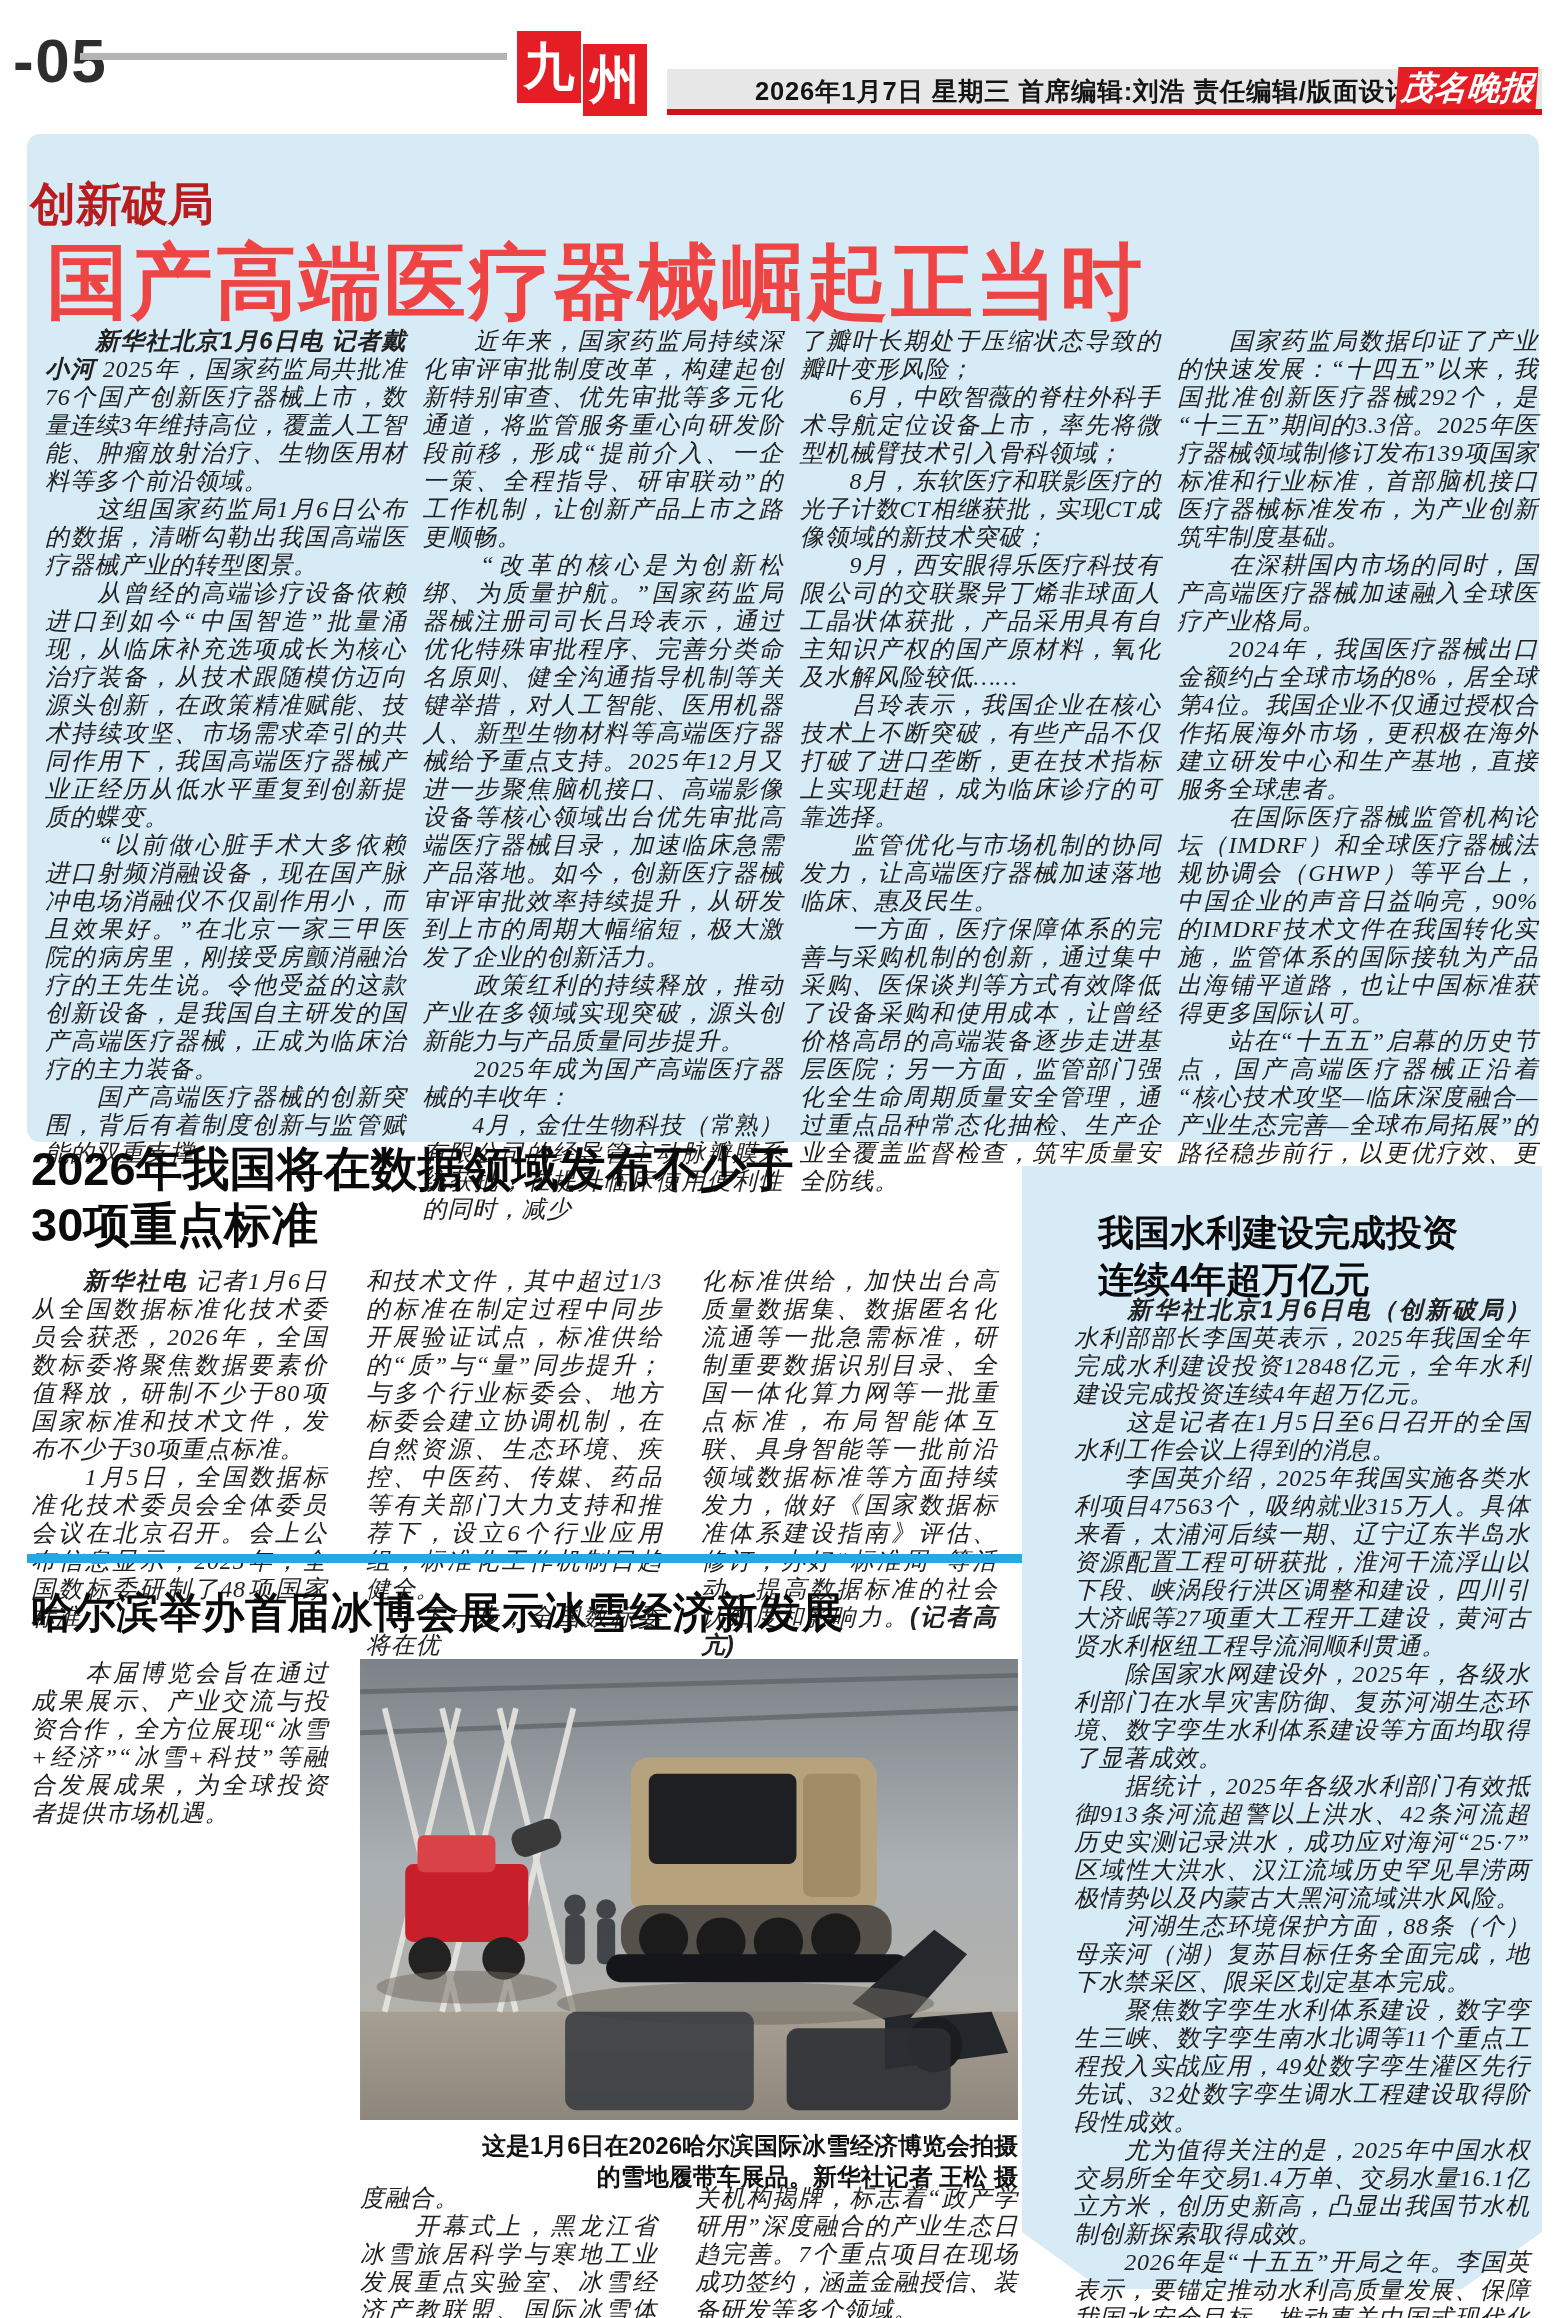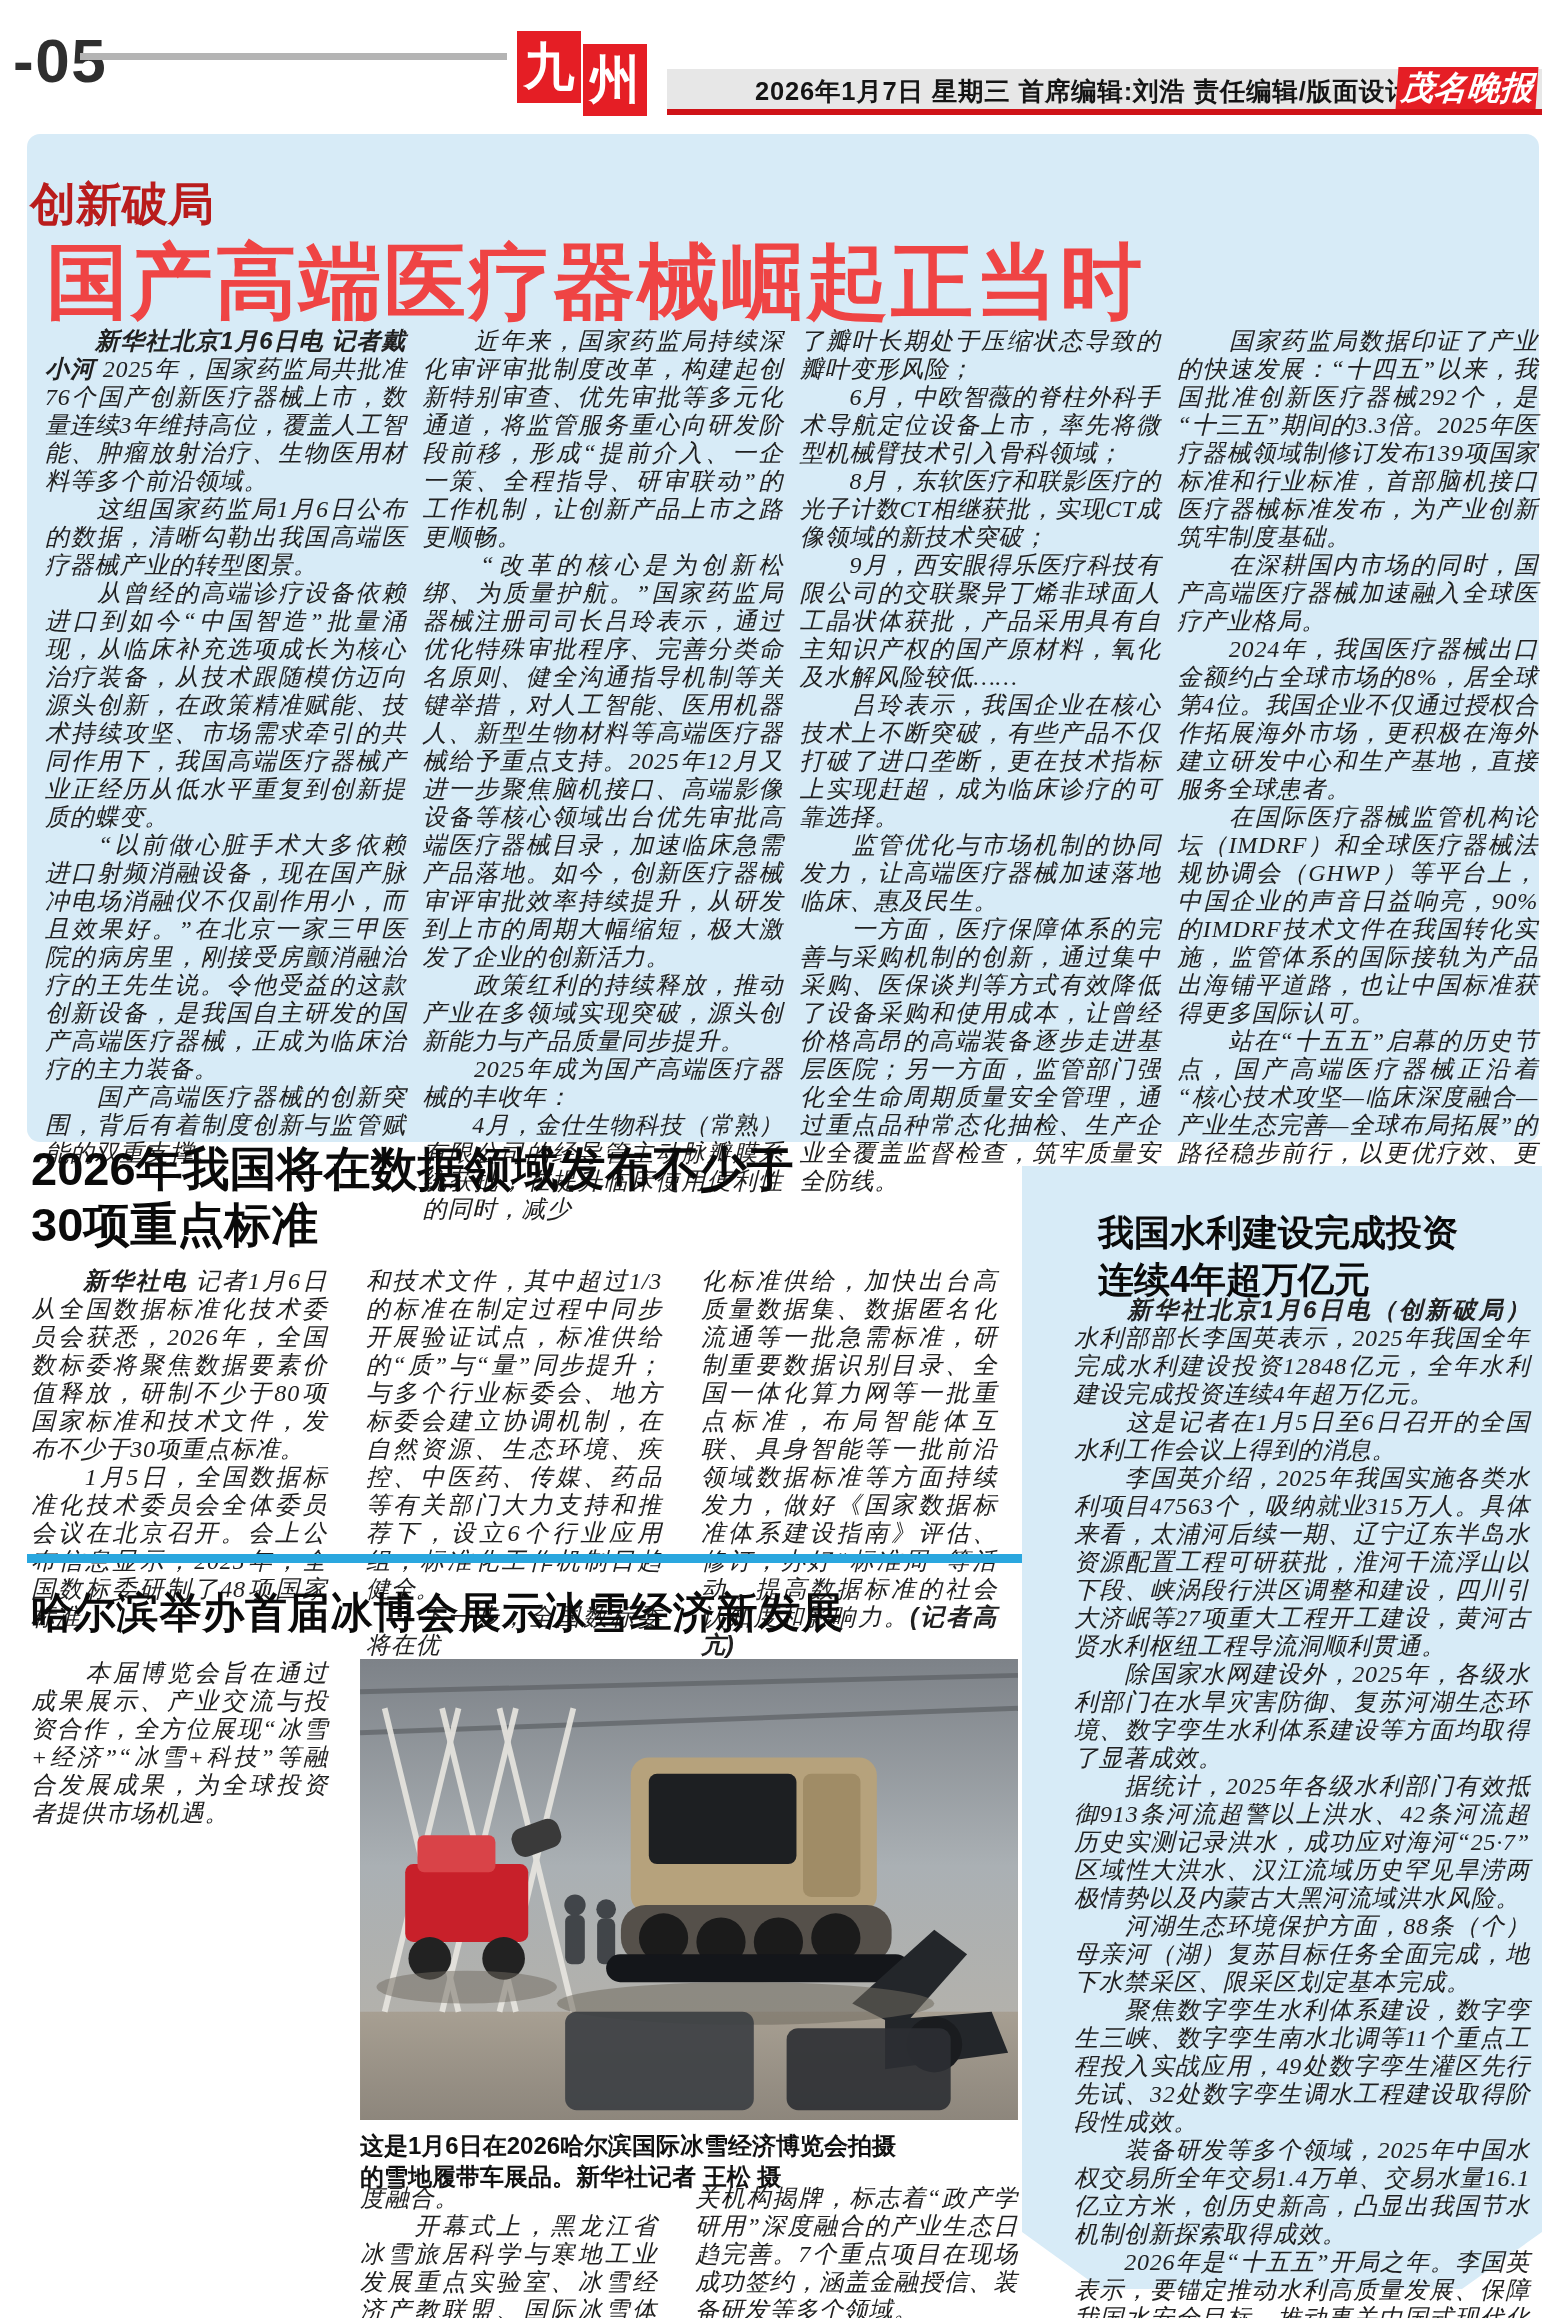--- a/index.html
+++ b/index.html
@@ -34,21 +34,21 @@
   .main-col{width:361px;}
   
   .std-title{left:31px;top:1141px;font:bold 47px "Liberation Sans",sans-serif;line-height:56px;color:#0a0a0a;}
   .std-cols{left:31px;top:1267px;display:flex;gap:39px;}
   .std-col{width:296px;}
   .divider{left:27px;top:1554px;width:995px;height:9px;background:#2aa7df;}
   
   .expo-title{left:31px;top:1585px;font:bold 42px "Liberation Sans",sans-serif;color:#0a0a0a;letter-spacing:0.8px;}
   .expo-col1{left:31px;top:1659px;width:297px;}
   .photo{left:360px;top:1659px;width:658px;height:461px;background:#9aa0a4;}
-  .caption{left:360px;top:2130px;width:658px;text-align:left;
+  .caption{left:360px;top:2130px;width:658px;text-align:right;
            font:bold 24px "Liberation Sans",sans-serif;line-height:31px;color:#111;}
   .expo-col2{left:360px;top:2184px;width:297px;}
   .expo-col3{left:695px;top:2184px;width:323px;}
   
   .water-title{left:1074px;top:1209px;font:bold 36px "Liberation Sans",sans-serif;line-height:47px;color:#0a0a0a;margin-left:24px;}
   .water-body{left:1074px;top:1296px;width:456px;}
 </style>
 </head>
 <body>
 
@@ -223,19 +223,19 @@
   </div>
   <div class="abs water-body bodytext">
     <p><b>　　新华社北京1月6日电（创新破局）</b><span> 水利部部长李国英表示，2025年我国全年完成水利建设投资12848亿元，全年水利建设完成投资连续4年超万亿元。</span></p>
     <div>
         <p>　　这是记者在1月5日至6日召开的全国水利工作会议上得到的消息。</p>
         <p>　　李国英介绍，2025年我国实施各类水利项目47563个，吸纳就业315万人。具体来看，太浦河后续一期、辽宁辽东半岛水资源配置工程可研获批，淮河干流浮山以下段、峡涡段行洪区调整和建设，四川引大济岷等27项重大工程开工建设，黄河古贤水利枢纽工程导流洞顺利贯通。</p>
         <p>　　除国家水网建设外，2025年，各级水利部门在水旱灾害防御、复苏河湖生态环境、数字孪生水利体系建设等方面均取得了显著成效。</p>
         <p>　　据统计，2025年各级水利部门有效抵御913条河流超警以上洪水、42条河流超历史实测记录洪水，成功应对海河“25·7”区域性大洪水、汉江流域历史罕见旱涝两极情势以及内蒙古大黑河流域洪水风险。</p>
         <p>　　河湖生态环境保护方面，88条（个）母亲河（湖）复苏目标任务全面完成，地下水禁采区、限采区划定基本完成。</p>
         <p>　　聚焦数字孪生水利体系建设，数字孪生三峡、数字孪生南水北调等11个重点工程投入实战应用，49处数字孪生灌区先行先试、32处数字孪生调水工程建设取得阶段性成效。</p>
-        <p>　　装备研发等多个领域，2025年中国水权交易所全年交易1.4万单、交易水量16.1亿立方米，创历史新高，凸显出我国节水机制创新探索取得成效。</p>
+        <p>　　尤为值得关注的是，2025年中国水权交易所全年交易1.4万单、交易水量16.1亿立方米，创历史新高，凸显出我国节水机制创新探索取得成效。</p>
         <p>　　2026年是“十五五”开局之年。李国英表示，要锚定推动水利高质量发展、保障我国水安全目标，推动事关中国式现代化全局的水安全战略任务取得重大突破，为确保基本实现社会主义现代化取得决定性进展作出水利贡献。</p>
       </div>
   </div>
 
 </div>
 
 
 </body></html>

